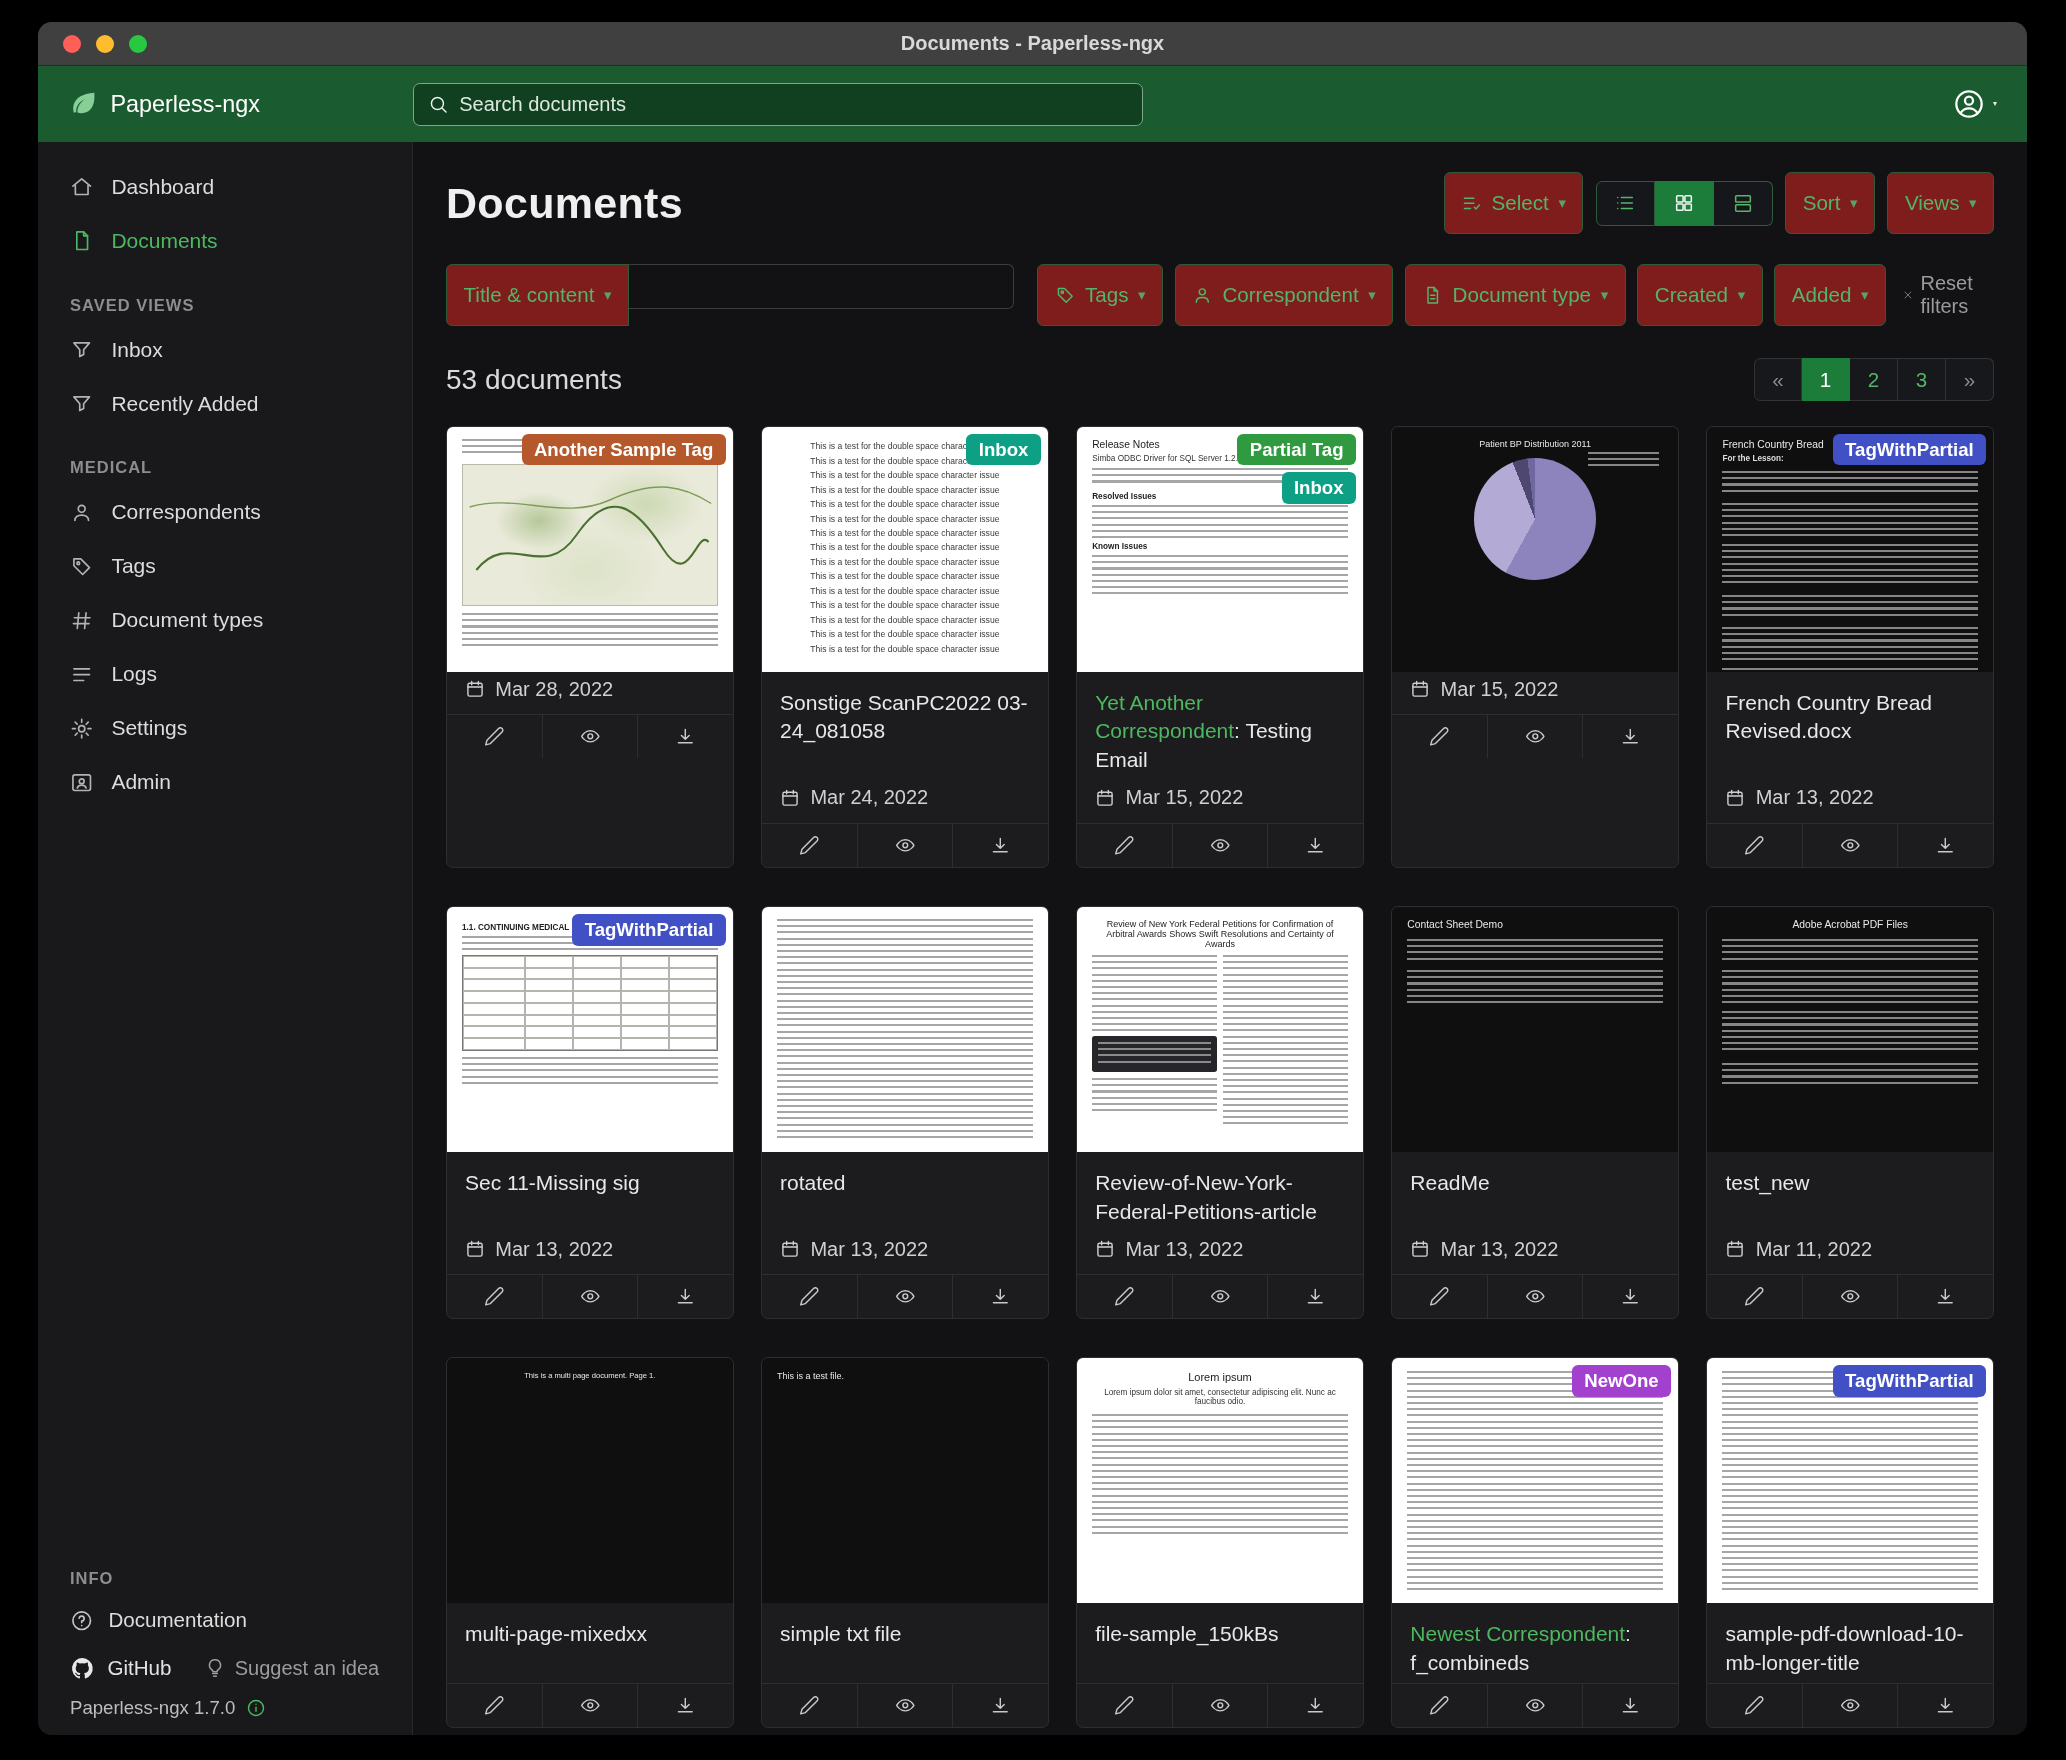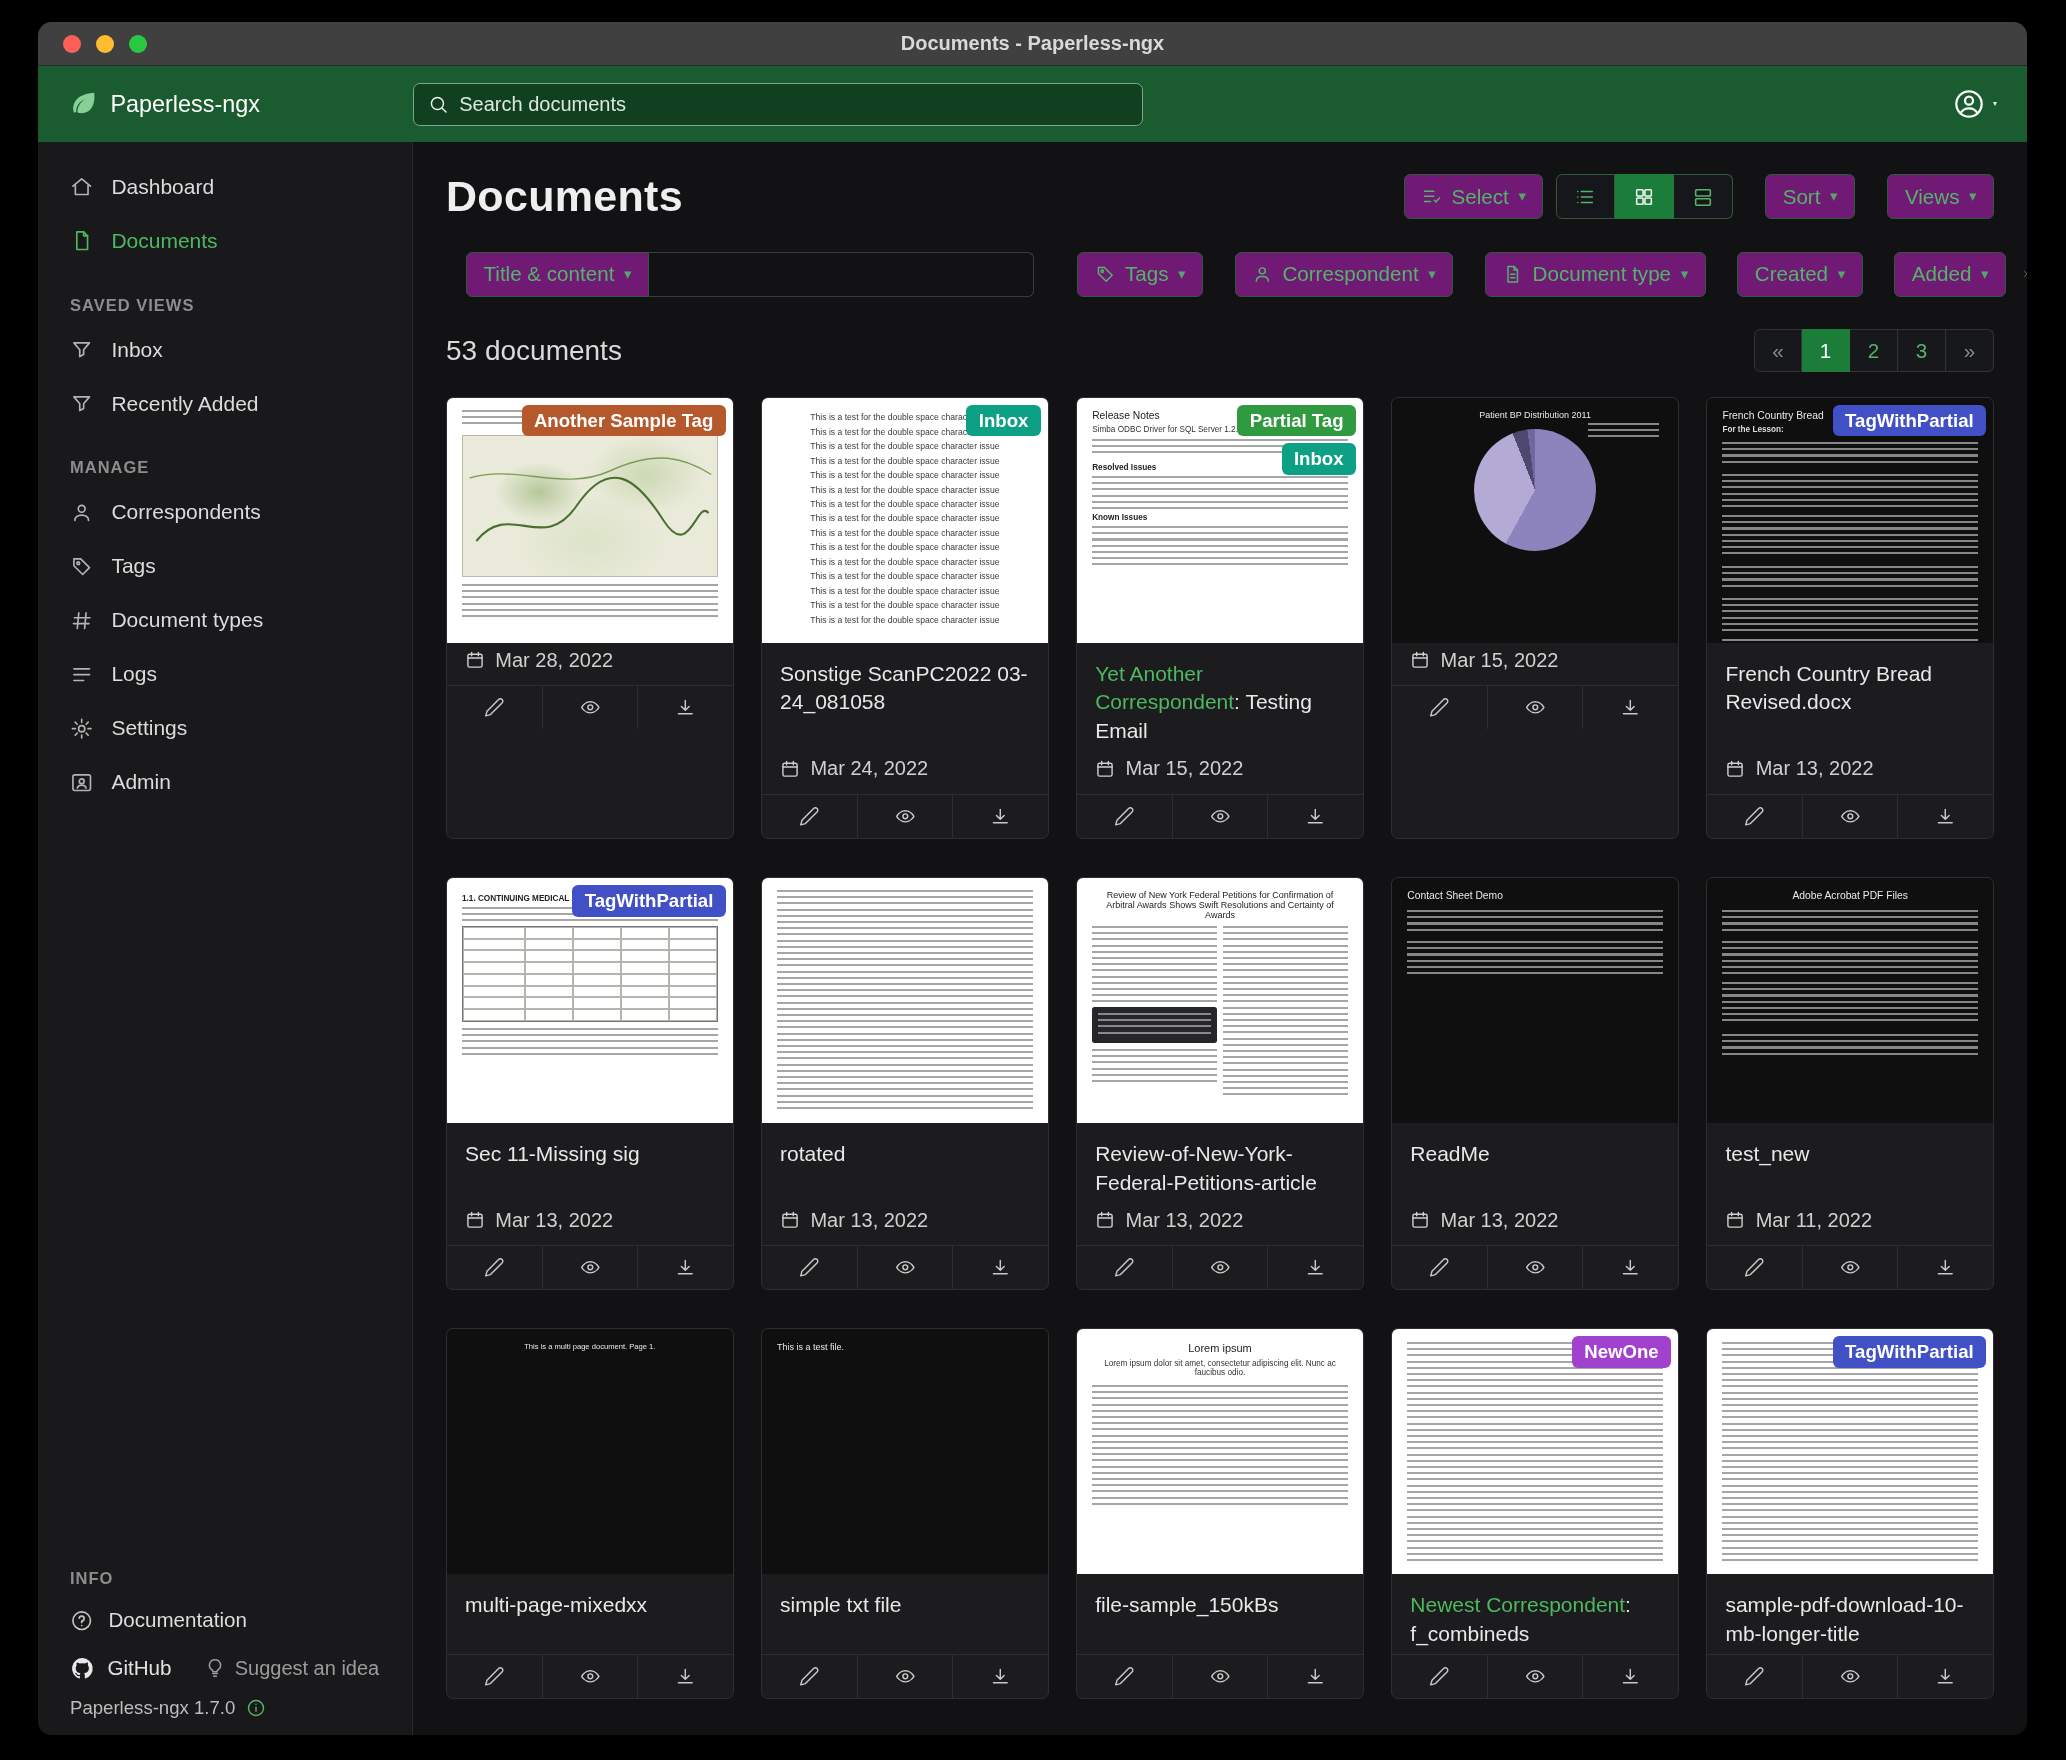--- a/index.html
+++ b/index.html
@@ -55,22 +55,22 @@
   .idea .icon { width:22px; height:22px; color:#9c9c9c; }
   .version-row { display:flex; align-items:center; gap:11px; padding:4.1px 32px 0; font-size:18.6px; color:#bdbdbd; }
   .version-row .icon { width:20px; height:20px; color:#4cb961; }
 
   .main { flex:1; min-width:0; padding:30px 33px 0; background:#121214; overflow:hidden; }
 
   
   .page-head { display:flex; align-items:center; margin-bottom:30px; }
   h1.page-title { font-size:43px; font-weight:700; color:#efefef; letter-spacing:0.3px; }
   .toolbar { margin-left:auto; display:flex; align-items:center; gap:12.4px; }
-  .btn { height:45px; padding:0 16.5px; border:0.7px solid #2d5c3b; border-radius:6.2px; background:#701a75;
-    color:#54b468; font-size:20.6px; display:flex; align-items:center; gap:9.6px; cursor:default; white-space:nowrap;margin-left:20px; }
+  .btn { height:62px; padding:0 16.5px; border:0.7px solid #2d5c3b; border-radius:6.2px; background:#7f1d1d;
+    color:#54b468; font-size:20.6px; display:flex; align-items:center; gap:9.6px; cursor:default; white-space:nowrap; }
   .btn .icon { width:20.6px; height:20.6px; }
   .view-group { display:flex; }
   .vbtn { width:59px; height:45px; border:0.7px solid #2d5c3b; background:#16171a; color:#54b468;
     display:flex; align-items:center; justify-content:center; }
   .vbtn:first-child { border-radius:6.2px 0 0 6.2px; }
   .vbtn:last-child { border-radius:0 6.2px 6.2px 0; }
   .vbtn + .vbtn { border-left:none; }
   .vbtn.active { background:#1c7c39; border-color:#1c7c39; color:#f2f7f3; }
   .vbtn .icon { width:22px; height:22px; }
 
@@ -216,21 +216,21 @@
             <span>Inbox</span>
           </div>
           <div class="side-item">
             <span class="icon">
               <svg viewBox="0 0 24 24" fill="none" stroke="currentColor" stroke-width="1.7" stroke-linecap="round" stroke-linejoin="round">
                 <path d="M4 5h16l-6 7v5l-4 2v-7z"></path>
               </svg>
             </span>
             <span>Recently Added</span>
           </div>
-          <div class="side-label">MANAGE</div>
+          <div class="side-label">MEDICAL</div>
           <div class="side-item">
             <span class="icon">
               <svg viewBox="0 0 24 24" fill="none" stroke="currentColor" stroke-width="1.7" stroke-linecap="round" stroke-linejoin="round">
                 <circle cx="12" cy="8" r="3.5"></circle>
                 <path d="M5 20c0-3.5 3-5.5 7-5.5s7 2 7 5.5"></path>
               </svg>
             </span>
             <span>Correspondents</span>
           </div>
           <div class="side-item">

